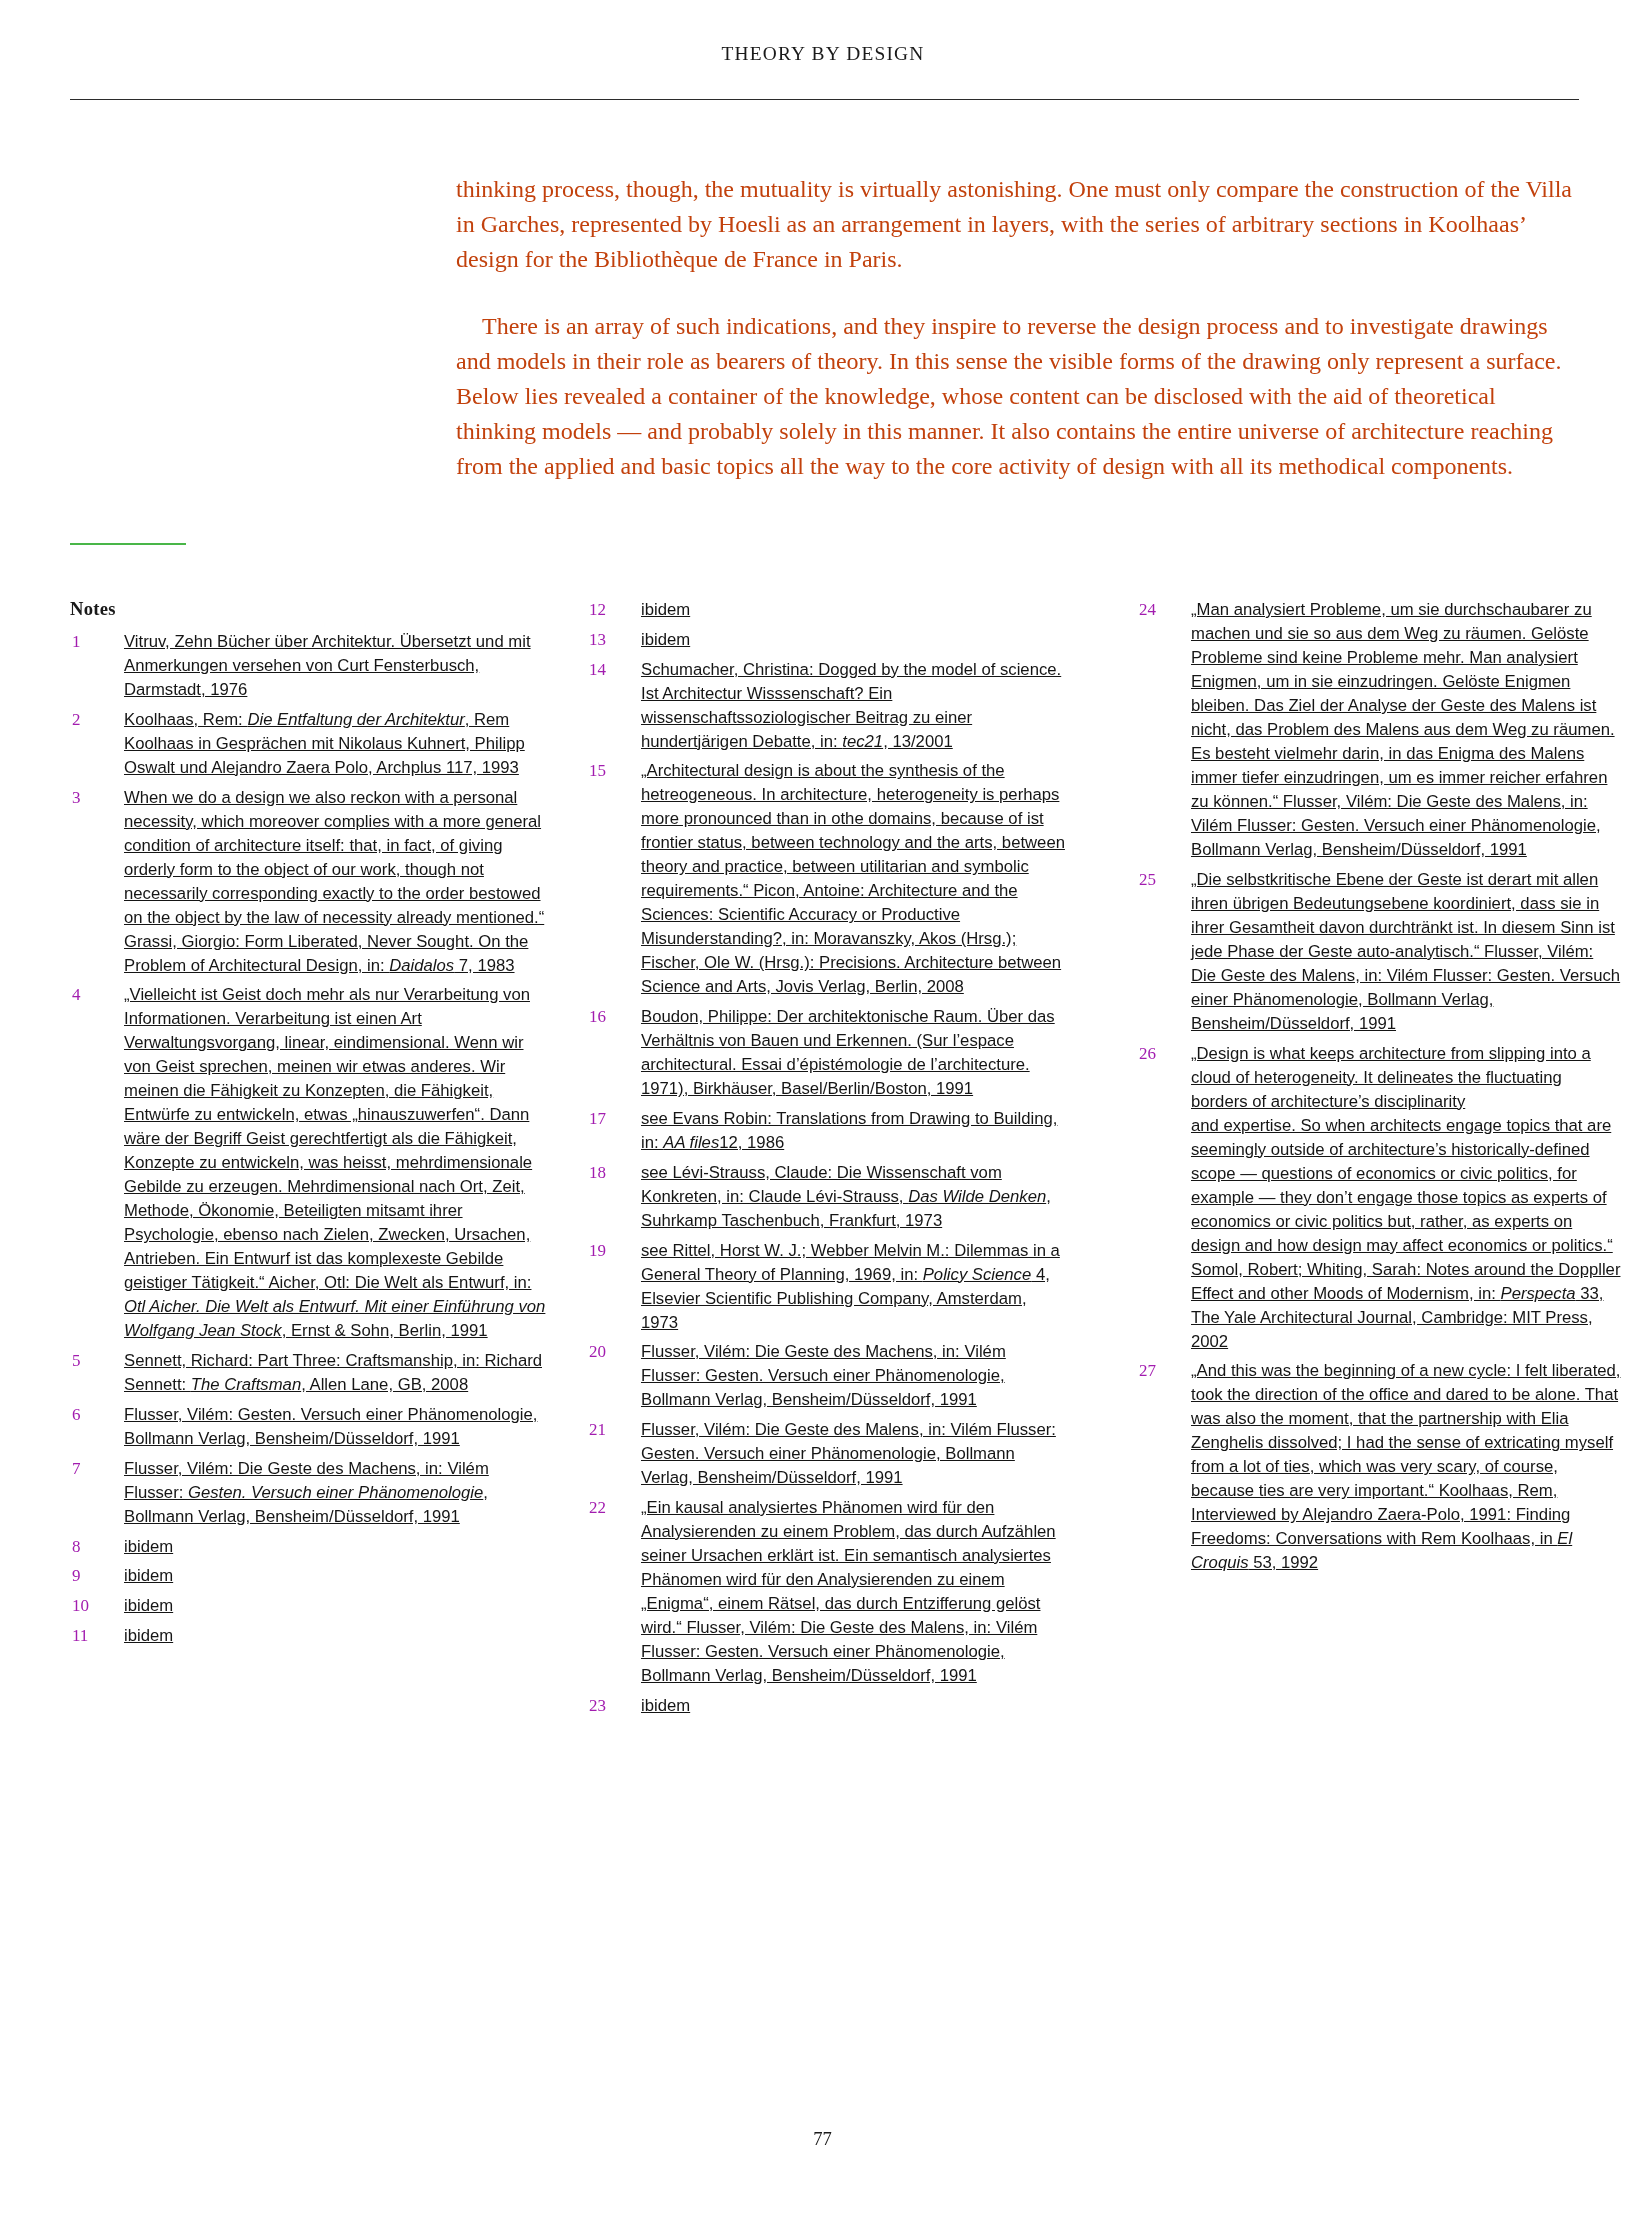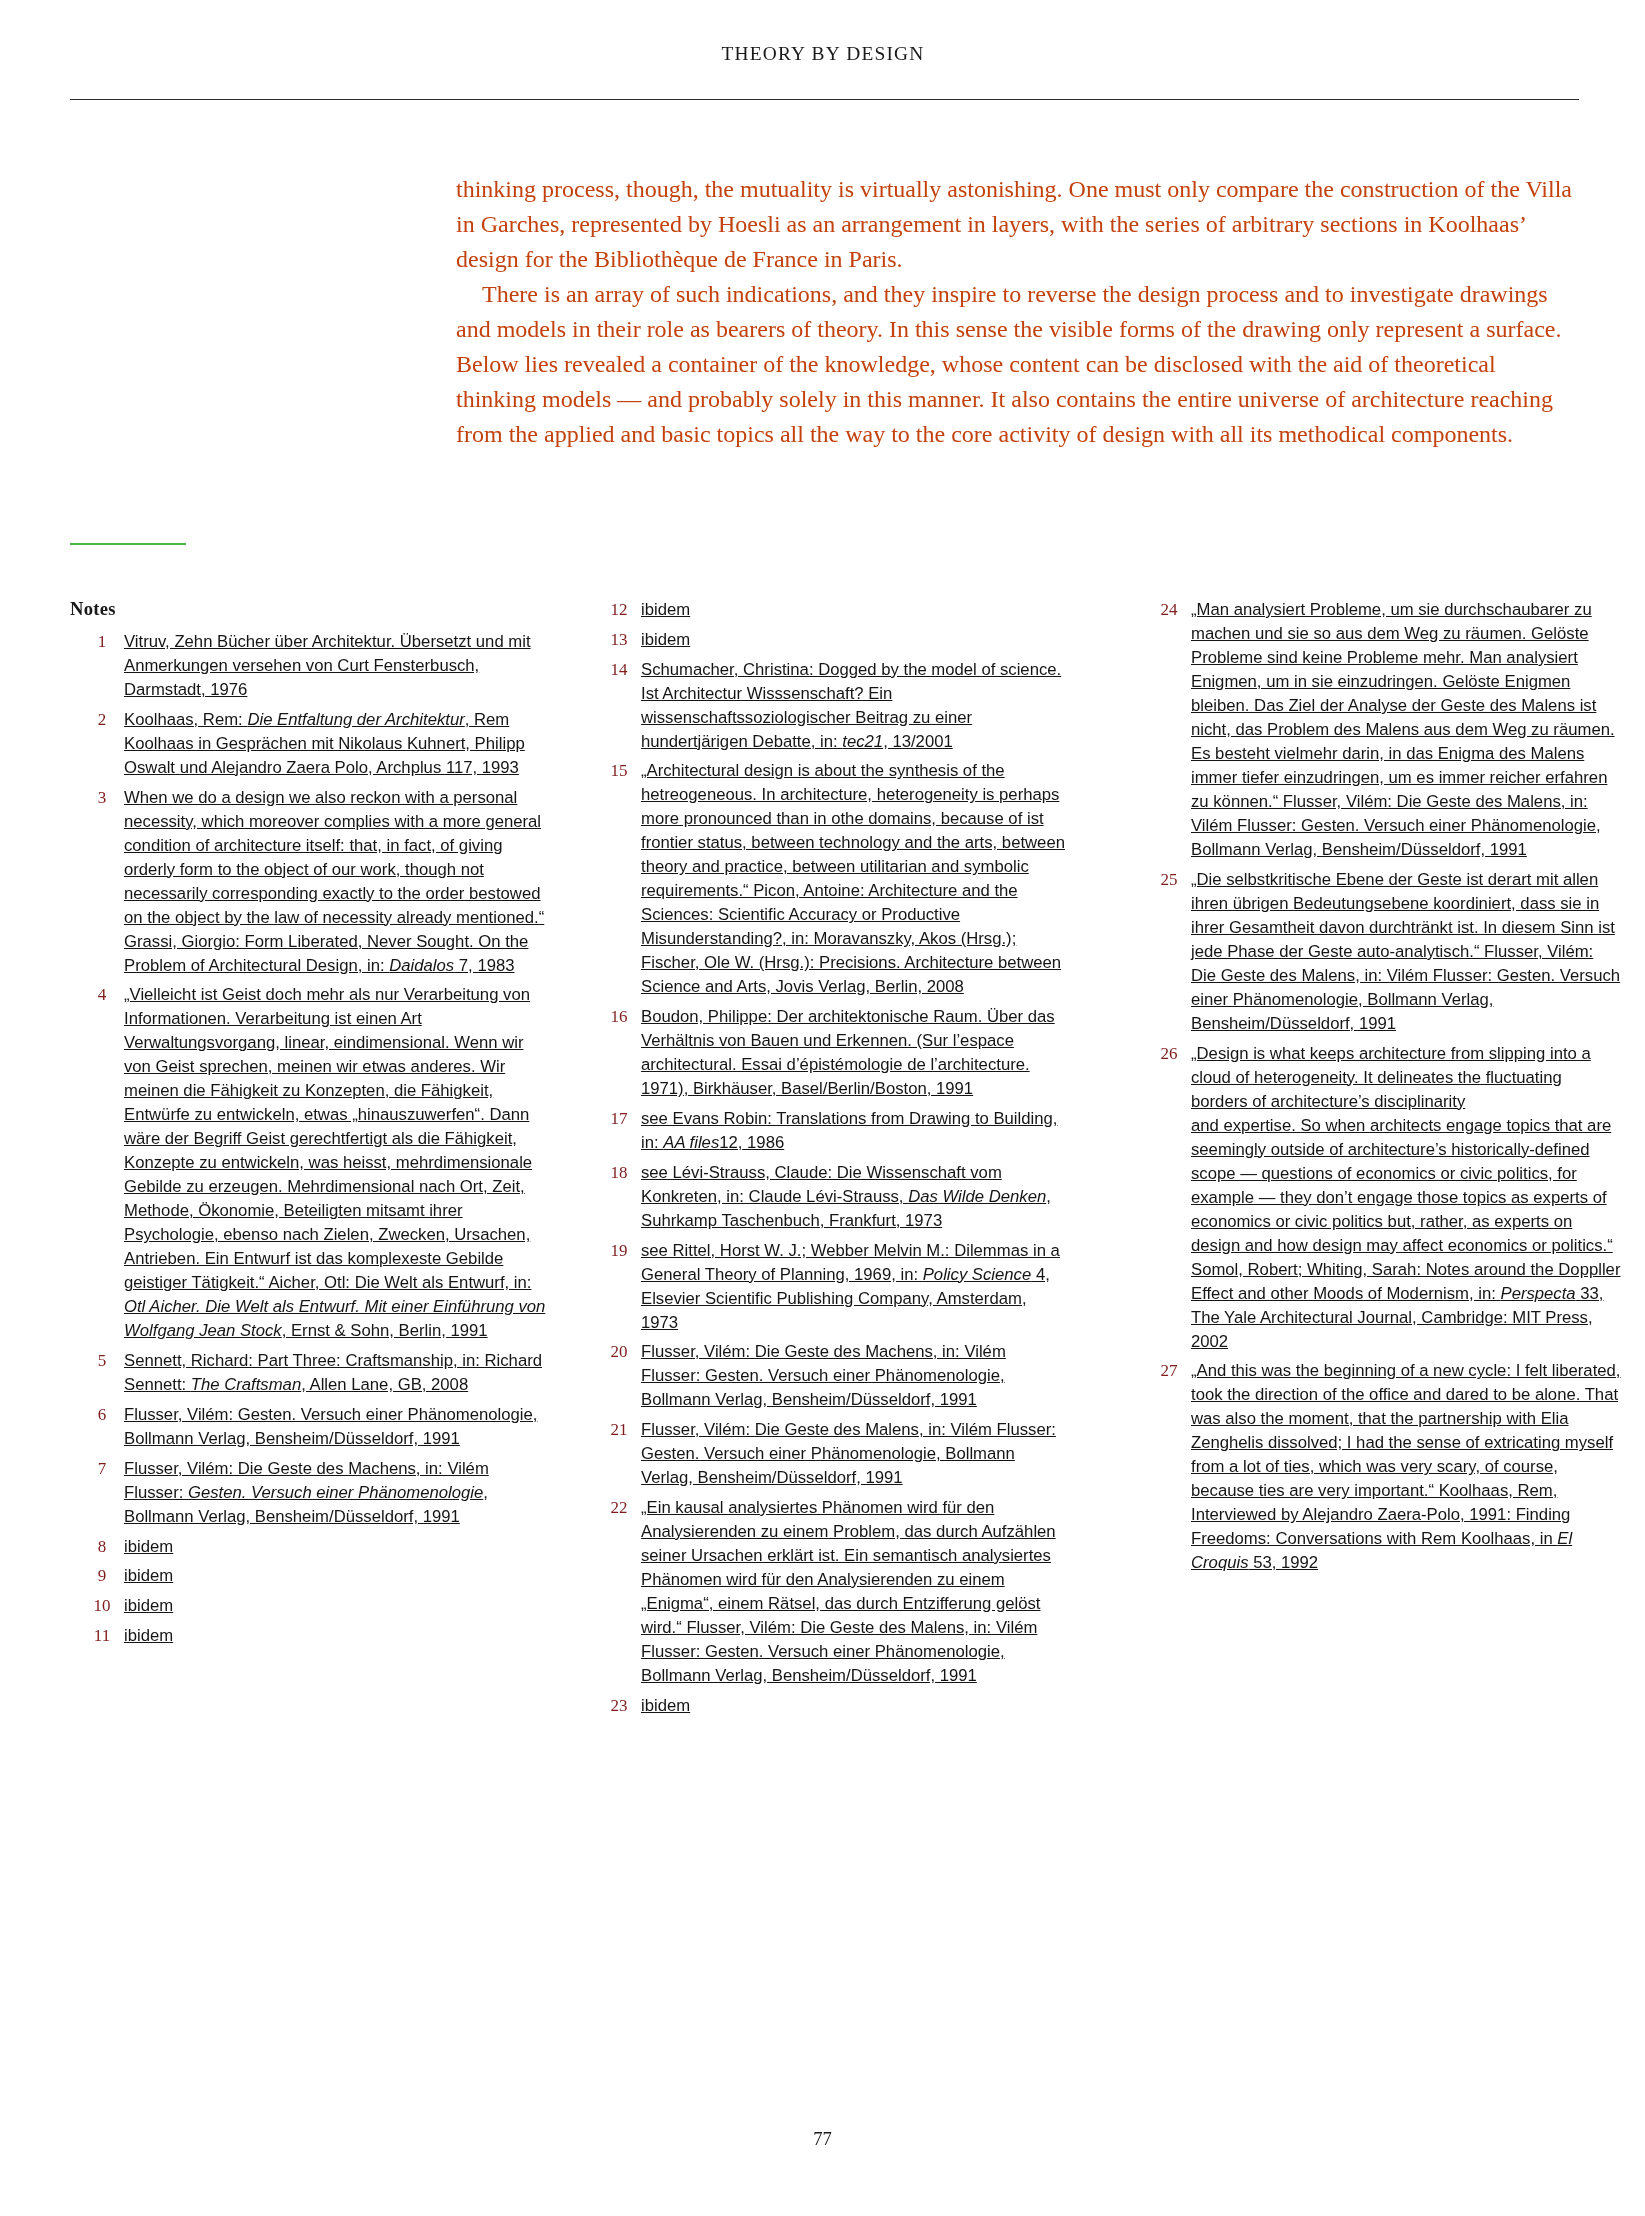--- a/index.html
+++ b/index.html
@@ -53,20 +53,21 @@
     font-size: 24px;
     line-height: 35px;
     text-align: left;
     color: #c2410c;
   }
   .bodyblock p {
     margin: 0;
   }
   .bodyblock p.indent {
     text-indent: 26px;
+    margin-top: 32px;
   }
 
   
   .green-rule {
     position: absolute;
     left: 70px;
     top: 543px;
     width: 116px;
     height: 2.3px;
     background: #49b648;
@@ -95,27 +96,26 @@
   .col2 { left: 587px; width: 481px; }
   .col3 { left: 1097px; width: 485px; margin-left: 40px; }
 
   .note {
     position: relative;
     padding-left: 54px;
     margin-bottom: 5.8px;
   }
   .note .num {
     position: absolute;
-    left: 12px;
+    left: 2px;
     top: 0;
     width: 40px;
     font-family: "Liberation Serif", serif;
     font-size: 17px;
-    color: #7f1d1d;
-    text-align: center;
+    color: #a21caf;
   }
   .note .txt {
     display: block;
     hyphens: manual;
     text-decoration: underline;
   }
   .note .txt i { font-style: italic; }
 
   
   .folio {

